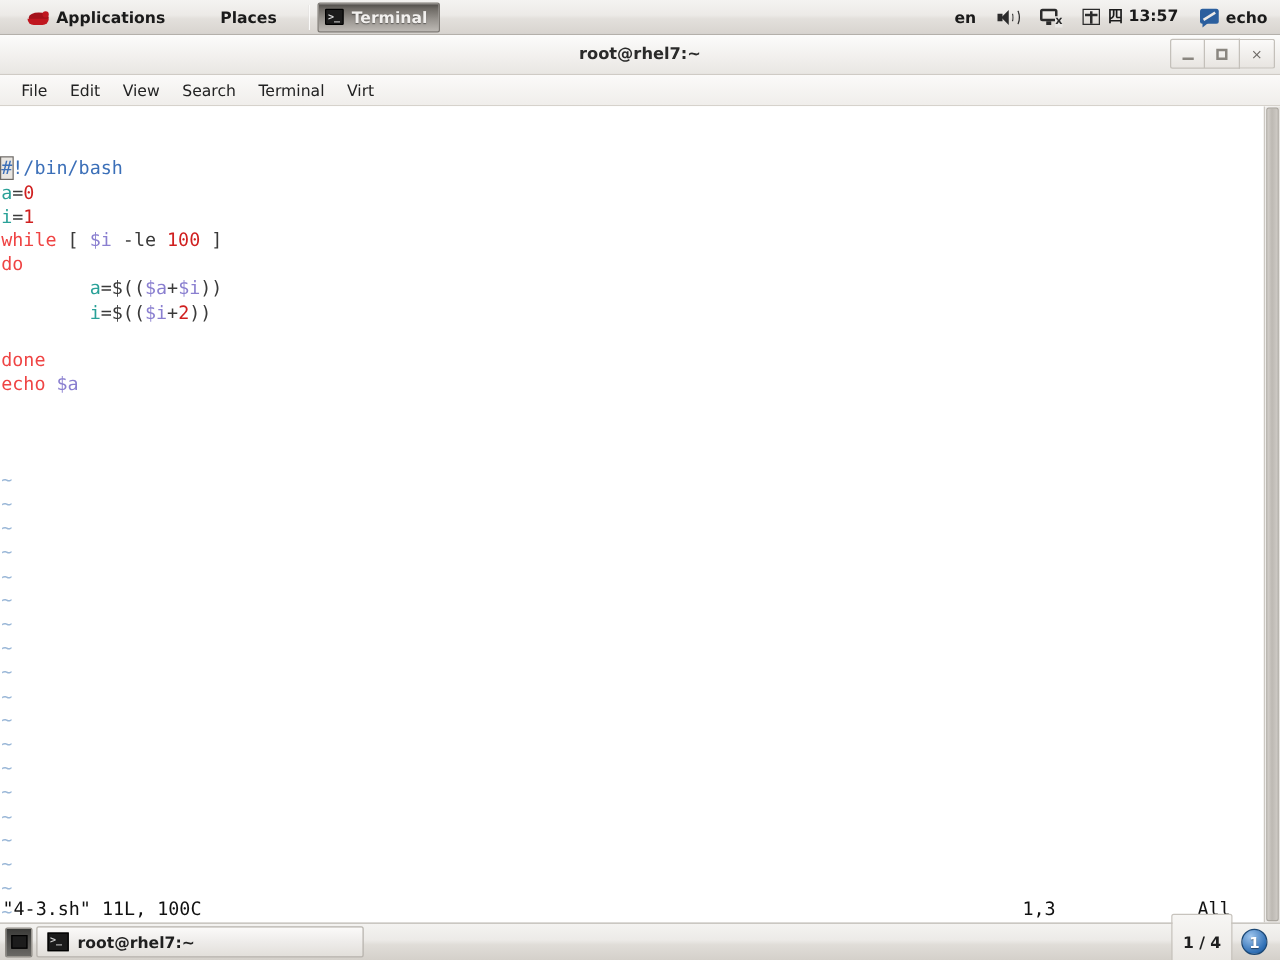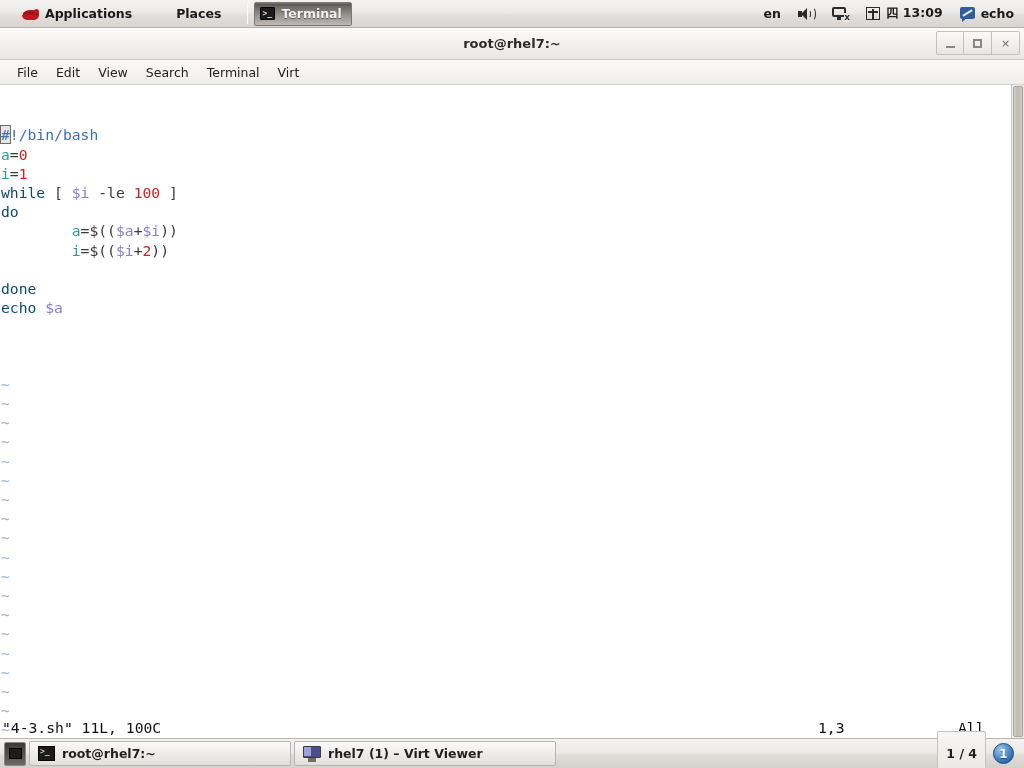--- a/index.html
+++ b/index.html
@@ -181,21 +181,21 @@
     font-size: 14.7px; color: #111; white-space: pre;
   }
   #vim-status .st-file { position: absolute; left: 2px; top: 0; }
   #vim-status .st-pos  { position: absolute; left: 818px; top: 0; }
   #vim-status .st-perc { position: absolute; left: 958px; top: 0; }
 
   
   .c-comment { color: #3b6fb8; }
   .c-ident   { color: #2aa198; }
   .c-num     { color: #d02020; }
-  .c-kw      { color: #0c4a6e; }
+  .c-kw      { color: #ef4444; }
   .c-var     { color: #8a7fd0; }
   .c-op      { color: #3a3a3a; }
   .c-plain   { color: #3a3a3a; }
   .cursor-block {
     background: #e9e6e1; outline: 1px solid #6e6a66; color: #3b6fb8;
   }
 
   #term-scrollbar {
     flex: 0 0 13px; width: 13px;
     background: linear-gradient(to right, #f0eeec, #e6e3df);
@@ -308,21 +308,21 @@
           <span class="stand"></span>
           <span class="x">x</span>
       </span>
     </div>
     <div class="pitem">
       <span class="ico cal">
         <span class="frame"></span>
           <span class="vline"></span>
           <span class="hline"></span>
       </span>
-      <span>四 13:09</span>
+      <span>四 13:57</span>
     </div>
     <div class="pitem">
       <span class="ico msg">
         <span class="bub"></span>
           <span class="tail"></span>
           <span class="slash"></span>
       </span>
       <span>echo</span>
     </div>
   </div>
@@ -371,25 +371,17 @@
 </div>
 
 <div id="bottom-panel">
   <div id="show-desktop">
     <span class="sd"></span>
   </div>
   <div class="win-btn" id="win-terminal">
     <span class="tb-term-ico">&gt;_</span>
     <span>root@rhel7:~</span>
   </div>
-  <div class="win-btn" id="win-virtviewer">
-    <span class="tb-mon-ico">
-      <span class="scr"></span>
-        <span class="gl"></span>
-        <span class="base"></span>
-    </span>
-    <span>rhel7 (1) – Virt Viewer</span>
-  </div>
   <div id="panel-bottom-right">
     <div id="workspace-switcher">1 / 4</div>
     <div id="notify-badge">1</div>
   </div>
 </div>
 
 </body></html>

